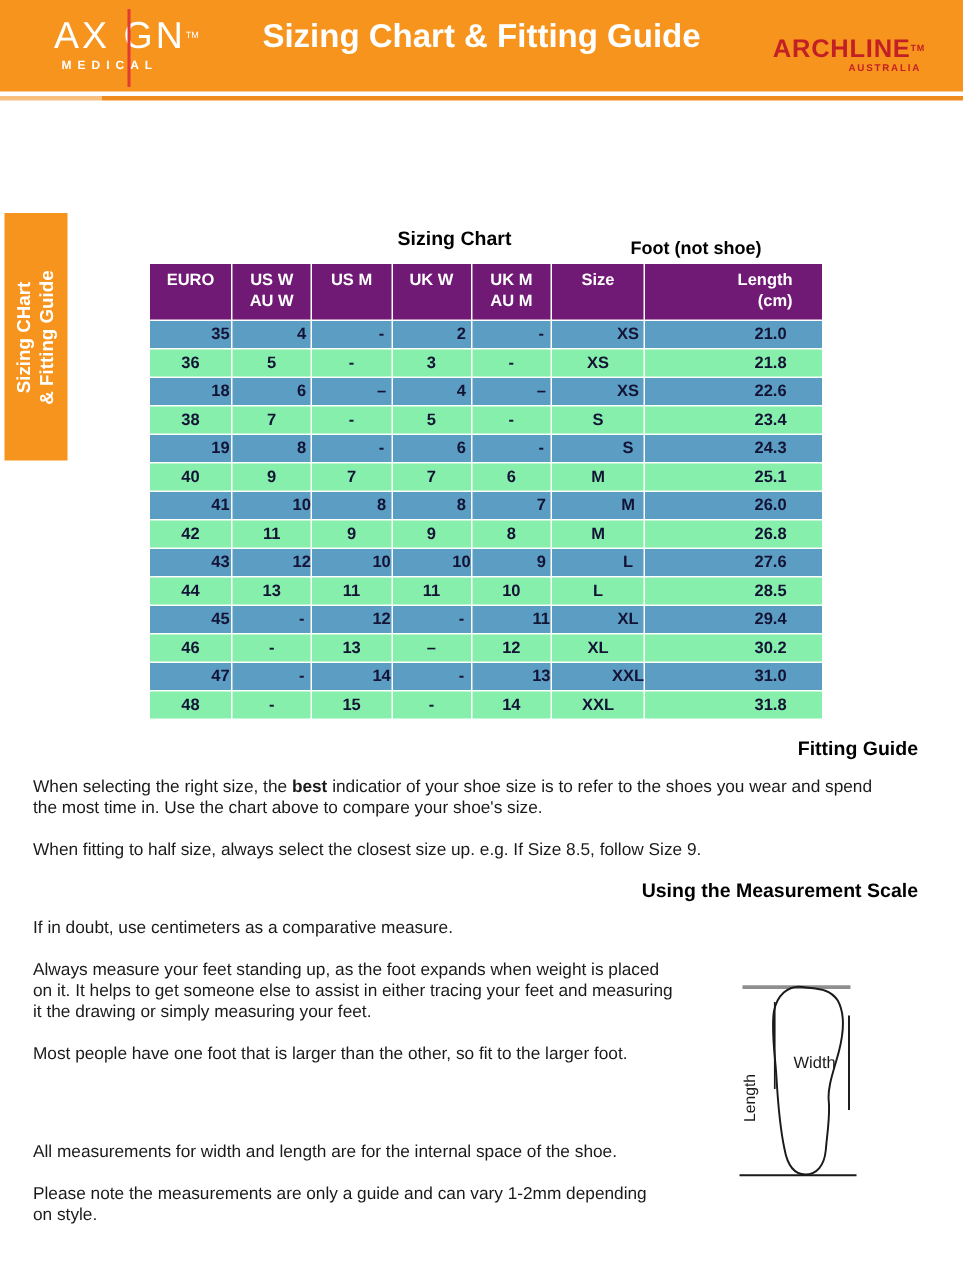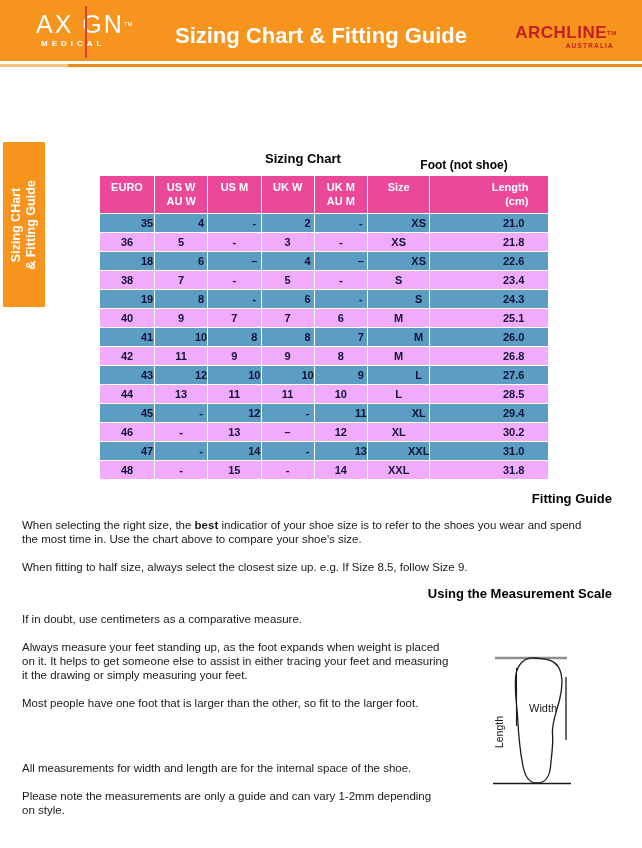--- a/index.html
+++ b/index.html
@@ -10,45 +10,45 @@
   
   .banner { position:absolute; left:0; top:0; width:642px; height:61px; background:#F7941D; }
   .banner-rule { position:absolute; left:0; top:64px; width:642px; height:3px;
     background:linear-gradient(90deg,#F8BE7E 0,#F8BE7E 68px,#EF8B1C 68px); }
   .axign { position:absolute; left:36px; top:9px; width:110px; height:48px; color:#fff; }
   .axign-name { font-size:25px; font-weight:400; letter-spacing:2px; white-space:nowrap; line-height:30px; }
   .axign-gap { display:inline-block; width:9px; }
   .axign-line { position:absolute; left:49px; top:-3px; width:2px; height:52px; background:#E23B33; }
   .axign-tm { font-size:6px; vertical-align:top; letter-spacing:0; }
   .axign-sub { font-size:8px; font-weight:700; letter-spacing:4px; padding-left:5px; margin-top:0; }
-  .page-title { position:absolute; left:141px; top:23px; width:360px; text-align:center;
+  .page-title { position:absolute; left:141px; top:11px; width:360px; text-align:center;
     color:#fff; font-size:22px; font-weight:700; white-space:nowrap; }
   .archline { position:absolute; left:508px; top:24px; width:116px; color:#C32026; text-align:center; }
   .archline-name { font-size:17px; font-weight:700; letter-spacing:0.5px; line-height:18px; white-space:nowrap; }
   .archline-tm { font-size:6px; vertical-align:top; }
   .archline-sub { font-size:6.5px; font-weight:700; letter-spacing:1.2px; text-align:right; padding-right:10px; }
   
   .side-tab { position:absolute; left:3px; top:142px; width:42px; height:165px; background:#F7941D; }
   .side-tab-text { position:absolute; left:50%; top:50%;
     transform:translate(-50%,-50%) rotate(-90deg); width:170px; text-align:center;
     color:#fff; font-weight:700; font-size:12.5px; line-height:15px; white-space:nowrap; }
   
   .chart-title { position:absolute; left:203px; top:151px; width:200px; text-align:center;
     font-size:13px; font-weight:700; color:#000; }
   .foot-note { position:absolute; left:404px; top:158px; width:120px; text-align:center;
     font-size:12px; font-weight:700; color:#000; white-space:nowrap; }
   table.size-table { position:absolute; left:99px; top:175px; border-collapse:separate; border-spacing:1px; }
-  .size-table th { background:#ec4899; color:#fff; font-size:11px; font-weight:700;
+  .size-table th { background:#701a75; color:#fff; font-size:11px; font-weight:700;
     height:33px; line-height:14px; vertical-align:top; padding:4px 0 0 0; text-align:center; }
   .size-table th:last-child { text-align:right; padding-right:20px; }
   .size-table td { font-size:11px; font-weight:700; text-align:center; height:18px;
     padding:0; color:#131335; line-height:18px; }
   .size-table td:last-child { text-align:right; padding-right:24px; }
   .size-table tr.teal td { background:#5C9DC4;padding-left:40px; }
-  .size-table tr.lav  td { background:#f0abfc; }
+  .size-table tr.lav  td { background:#86efac; }
   
   .h-center { position:absolute; left:0; width:612px; text-align:right;
     font-weight:700; font-size:13px; color:#000; }
   .para { position:absolute; left:22px; font-size:11.5px; line-height:14px; color:#1a1a1a; }
   .b { font-weight:700; }
   
   .foot-diagram { position:absolute; left:487px; top:650px; }
 </style>
 </head>
 <body>

